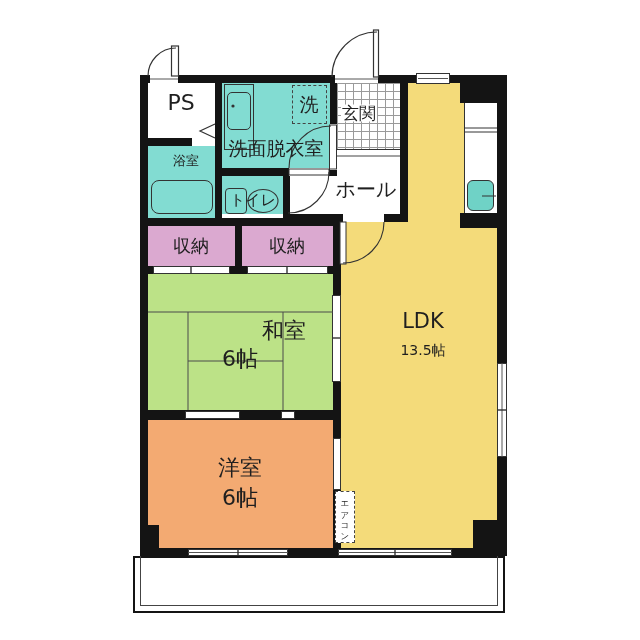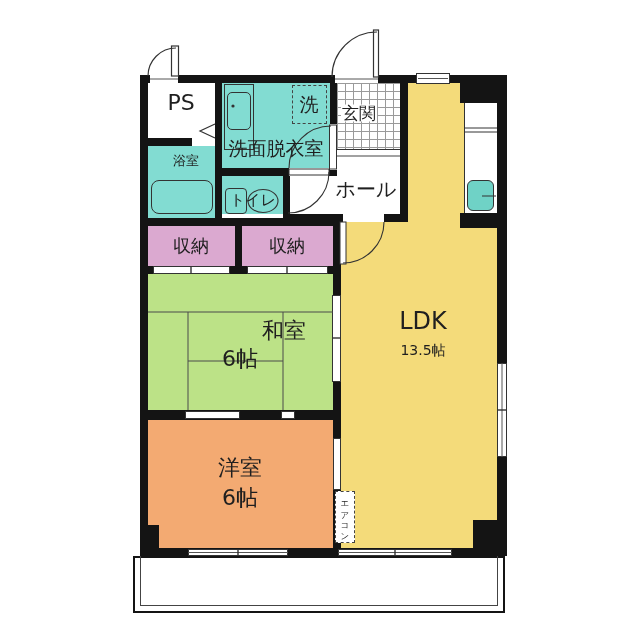--- a/index.html
+++ b/index.html
@@ -145,19 +145,19 @@
   <div class="label" style="left:186px;top:160px;font-size:13px;">浴室</div>
   <div class="label" style="left:276px;top:148px;font-size:19px;">洗面脱衣室</div>
   <div class="label" style="left:309px;top:104px;font-size:19px;">洗</div>
   <div class="label" style="left:359px;top:113px;font-size:17px;background:#fff;padding:0 1px;">玄関</div>
   <div class="label" style="left:366px;top:189px;font-size:20px;">ホール</div>
   <div class="label" style="left:253px;top:200px;font-size:15px;">トイレ</div>
   <div class="label" style="left:191px;top:246px;font-size:18px;">収納</div>
   <div class="label" style="left:287px;top:246px;font-size:18px;">収納</div>
   <div class="label" style="left:240px;top:331px;font-size:22px;margin-left:44px;">和室</div>
   <div class="label" style="left:240px;top:359px;font-size:22px;">6帖</div>
-  <div class="label" style="left:423px;top:321px;font-size:24px;text-align:right;">LDK</div>
+  <div class="label" style="left:423px;top:321px;font-size:21px;text-align:right;">LDK</div>
   <div class="label" style="left:423px;top:350px;font-size:14px;">13.5帖</div>
   <div class="label" style="left:240px;top:468px;font-size:22px;">洋室</div>
   <div class="label" style="left:240px;top:498px;font-size:22px;">6帖</div>
   <div class="label vtext" style="left:345px;top:517px;font-size:8.5px;">エアコン</div>
 
 </div>
 
 </body></html>

